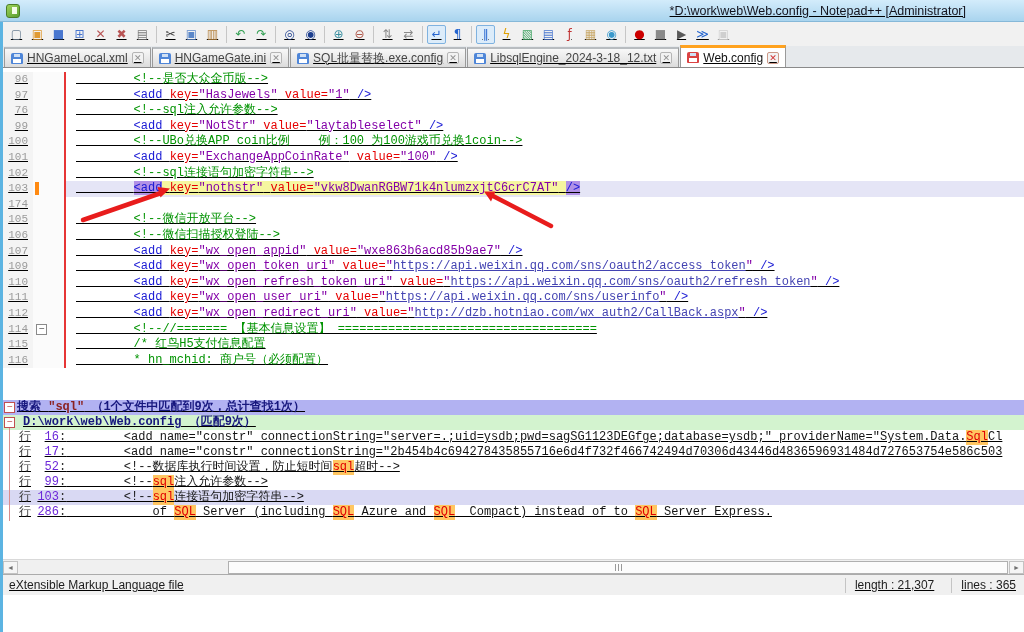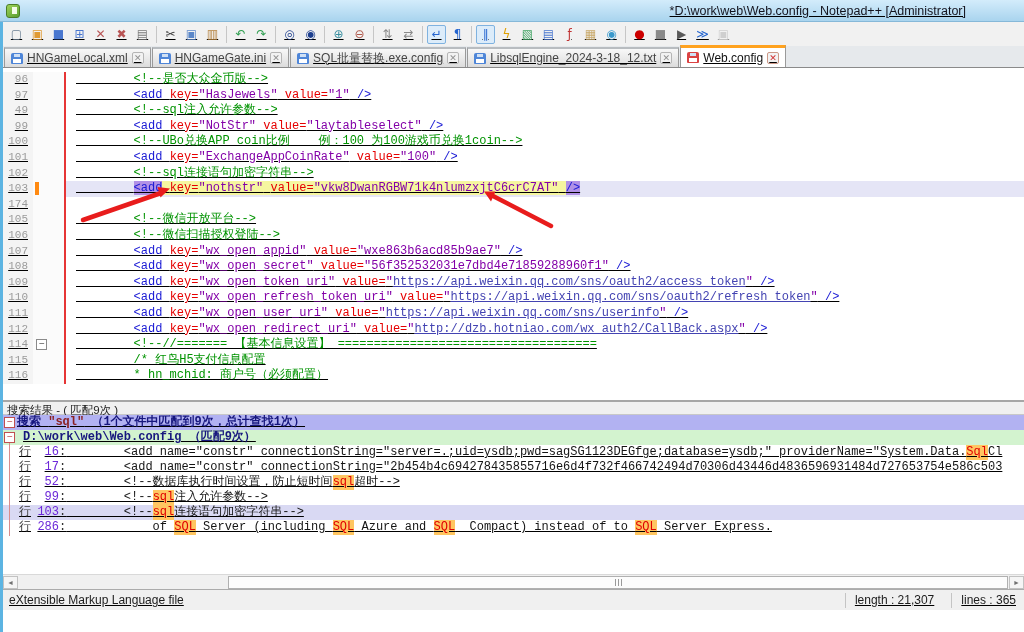--- a/index.html
+++ b/index.html
@@ -250,41 +250,39 @@
 
     <div class="editor" id="editor">
       <svg class="arrows" width="1021" height="332" viewBox="0 0 1021 332">
         <line x1="80" y1="152" x2="158" y2="125" stroke="#e81c1c" stroke-width="4.5" stroke-linecap="round"></line>
         <polygon points="167,120.5 157.5,129.5 154.5,119" fill="#e81c1c"></polygon>
         <line x1="548" y1="158" x2="490" y2="128" stroke="#e81c1c" stroke-width="4.5" stroke-linecap="round"></line>
         <polygon points="481,123.5 492.5,123.5 488,133.5" fill="#e81c1c"></polygon>
       </svg>
     <div class="eline"><span class="gut">96</span><span class="marg"></span><span class="code"><span class="sc-c">        &lt;!--是否大众金币版--&gt;</span></span></div>
         <div class="eline"><span class="gut">97</span><span class="marg"></span><span class="code"><span class="sc-t">        &lt;add </span><span class="sc-a">key=</span><span class="sc-v">"HasJewels"</span><span class="sc-a"> value=</span><span class="sc-v">"1"</span><span class="sc-t"> /&gt;</span></span></div>
-        <div class="eline"><span class="gut">49</span><span class="marg"></span><span class="code"><span class="sc-c">        &lt;!--sql注入允许参数--&gt;</span></span></div>
+        <div class="eline"><span class="gut">76</span><span class="marg"></span><span class="code"><span class="sc-c">        &lt;!--sql注入允许参数--&gt;</span></span></div>
         <div class="eline"><span class="gut">99</span><span class="marg"></span><span class="code"><span class="sc-t">        &lt;add </span><span class="sc-a">key=</span><span class="sc-v">"NotStr"</span><span class="sc-a"> value=</span><span class="sc-v">"laytableselect"</span><span class="sc-t"> /&gt;</span></span></div>
         <div class="eline"><span class="gut">100</span><span class="marg"></span><span class="code"><span class="sc-c">        &lt;!--UBo兑换APP coin比例    例：100 为100游戏币兑换1coin--&gt;</span></span></div>
         <div class="eline"><span class="gut">101</span><span class="marg"></span><span class="code"><span class="sc-t">        &lt;add </span><span class="sc-a">key=</span><span class="sc-v">"ExchangeAppCoinRate"</span><span class="sc-a"> value=</span><span class="sc-v">"100"</span><span class="sc-t"> /&gt;</span></span></div>
         <div class="eline"><span class="gut">102</span><span class="marg"></span><span class="code"><span class="sc-c">        &lt;!--sql连接语句加密字符串--&gt;</span></span></div>
         <div class="eline cur"><span class="gut">103</span><span class="marg"><i class="chmark"></i></span><span class="code"><span class="sc-p">        </span><span class="sc-t bg-sel">&lt;add</span><span class="sc-p bg-mk"> </span><span class="sc-a bg-mk">key=</span><span class="sc-v bg-mk">"nothstr"</span><span class="sc-p bg-mk"> </span><span class="sc-a bg-mk">value=</span><span class="sc-v bg-mk">"vkw8DwanRGBW71k4nlumzxjtC6crC7AT"</span><span class="sc-p bg-mk"> </span><span class="sc-t bg-sel">/&gt;</span></span></div>
         <div class="eline"><span class="gut">174</span><span class="marg"></span><span class="code"></span></div>
         <div class="eline"><span class="gut">105</span><span class="marg"></span><span class="code"><span class="sc-c">        &lt;!--微信开放平台--&gt;</span></span></div>
         <div class="eline"><span class="gut">106</span><span class="marg"></span><span class="code"><span class="sc-c">        &lt;!--微信扫描授权登陆--&gt;</span></span></div>
         <div class="eline"><span class="gut">107</span><span class="marg"></span><span class="code"><span class="sc-t">        &lt;add </span><span class="sc-a">key=</span><span class="sc-v">"wx_open_appid"</span><span class="sc-a"> value=</span><span class="sc-v">"wxe863b6acd85b9ae7"</span><span class="sc-t"> /&gt;</span></span></div>
-        <div class="eline"><span class="gut">108</span><span class="marg"></span><span class="code"><span class="sc-t">        &lt;add </span><span class="sc-a">key=</span><span class="sc-v">"wx_open_secret"</span><span class="sc-a"> value=</span><span class="sc-v">"56f352532031e7dbd4e71859288960f1"</span><span class="sc-t"> /&gt;</span></span></div>
         <div class="eline"><span class="gut">109</span><span class="marg"></span><span class="code"><span class="sc-t">        &lt;add </span><span class="sc-a">key=</span><span class="sc-v">"wx_open_token_uri"</span><span class="sc-a"> value=</span><span class="sc-v">"</span><span class="sc-u">https://api.weixin.qq.com/sns/oauth2/access_token</span><span class="sc-v">"</span><span class="sc-t"> /&gt;</span></span></div>
         <div class="eline"><span class="gut">110</span><span class="marg"></span><span class="code"><span class="sc-t">        &lt;add </span><span class="sc-a">key=</span><span class="sc-v">"wx_open_refresh_token_uri"</span><span class="sc-a"> value=</span><span class="sc-v">"</span><span class="sc-u">https://api.weixin.qq.com/sns/oauth2/refresh_token</span><span class="sc-v">"</span><span class="sc-t"> /&gt;</span></span></div>
         <div class="eline"><span class="gut">111</span><span class="marg"></span><span class="code"><span class="sc-t">        &lt;add </span><span class="sc-a">key=</span><span class="sc-v">"wx_open_user_uri"</span><span class="sc-a"> value=</span><span class="sc-v">"</span><span class="sc-u">https://api.weixin.qq.com/sns/userinfo</span><span class="sc-v">"</span><span class="sc-t"> /&gt;</span></span></div>
         <div class="eline"><span class="gut">112</span><span class="marg"></span><span class="code"><span class="sc-t">        &lt;add </span><span class="sc-a">key=</span><span class="sc-v">"wx_open_redirect_uri"</span><span class="sc-a"> value=</span><span class="sc-v">"</span><span class="sc-u">http://dzb.hotniao.com/wx_auth2/CallBack.aspx</span><span class="sc-v">"</span><span class="sc-t"> /&gt;</span></span></div>
         <div class="eline"><span class="gut">114</span><span class="marg"><i class="foldbox">−</i></span><span class="code"><span class="sc-c">        &lt;!--//======= 【基本信息设置】 ====================================</span></span></div>
         <div class="eline"><span class="gut">115</span><span class="marg"></span><span class="code"><span class="sc-c">        /* 红鸟H5支付信息配置</span></span></div>
         <div class="eline"><span class="gut">116</span><span class="marg"></span><span class="code"><span class="sc-c">        * hn_mchid: 商户号（必须配置）</span></span></div>
       </div>
 
-    <div class="sr-header">搜索结果 - ( 匹配9次 )</div>
     <div class="sr-body" id="srbody">
         <div class="sr-row sr-q"><span>搜索 </span><span class="sr-qs">"sql"</span><span> （1个文件中匹配到9次，总计查找1次）</span></div>
         <div class="sr-row sr-f">D:\work\web\Web.config （匹配9次）</div>
         <div class="sr-row sr-r"><span class="sr-hang">行</span><span class="sr-num">16</span><span class="sr-colon">:</span><span class="sc-p">        &lt;add name="constr" connectionString="server=.;uid=ysdb;pwd=sagSG1123DEGfge;database=ysdb;" providerName="System.Data.</span><span class="sc-hl">Sql</span><span class="sc-p">Cl</span></div>
         <div class="sr-row sr-r"><span class="sr-hang">行</span><span class="sr-num">17</span><span class="sr-colon">:</span><span class="sc-p">        &lt;add name="constr" connectionString="2b454b4c694278435855716e6d4f732f466742494d70306d43446d4836596931484d727653754e586c503</span></div>
         <div class="sr-row sr-r"><span class="sr-hang">行</span><span class="sr-num">52</span><span class="sr-colon">:</span><span class="sc-p">        &lt;!--数据库执行时间设置，防止短时间</span><span class="sc-hl">sql</span><span class="sc-p">超时--&gt;</span></div>
         <div class="sr-row sr-r"><span class="sr-hang">行</span><span class="sr-num">99</span><span class="sr-colon">:</span><span class="sc-p">        &lt;!--</span><span class="sc-hl">sql</span><span class="sc-p">注入允许参数--&gt;</span></div>
         <div class="sr-row sr-r sel"><span class="sr-hang">行</span><span class="sr-num">103</span><span class="sr-colon">:</span><span class="sc-p">        &lt;!--</span><span class="sc-hl">sql</span><span class="sc-p">连接语句加密字符串--&gt;</span></div>
         <div class="sr-row sr-r"><span class="sr-hang">行</span><span class="sr-num">286</span><span class="sr-colon">:</span><span class="sc-p">            of </span><span class="sc-hl">SQL</span><span class="sc-p"> Server (including </span><span class="sc-hl">SQL</span><span class="sc-p"> Azure and </span><span class="sc-hl">SQL</span><span class="sc-p">  Compact) instead of to </span><span class="sc-hl">SQL</span><span class="sc-p"> Server Express.</span></div>
         <div class="tree-box" style="left: 1px; top: 2px;">−</div>

